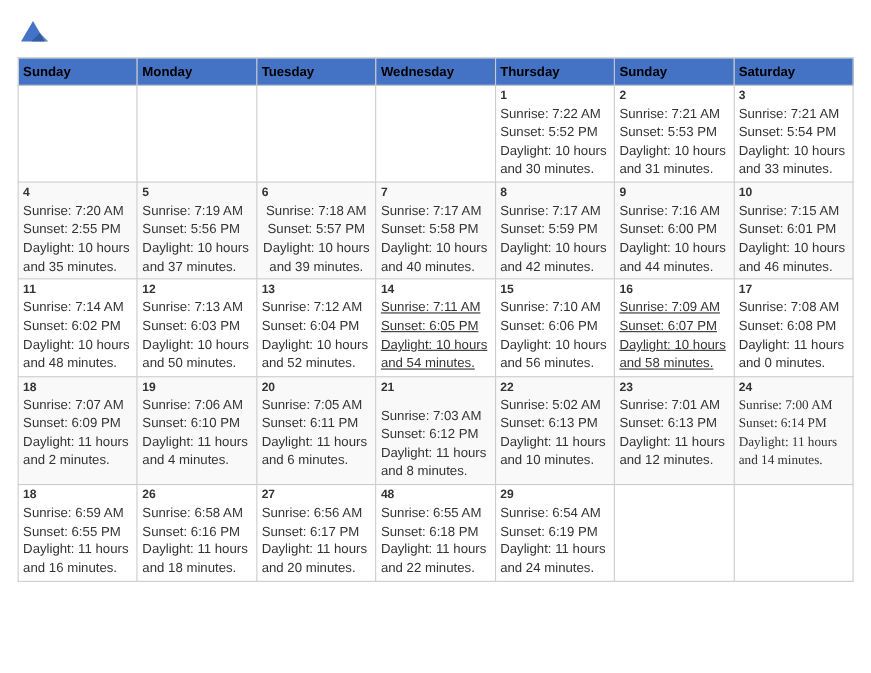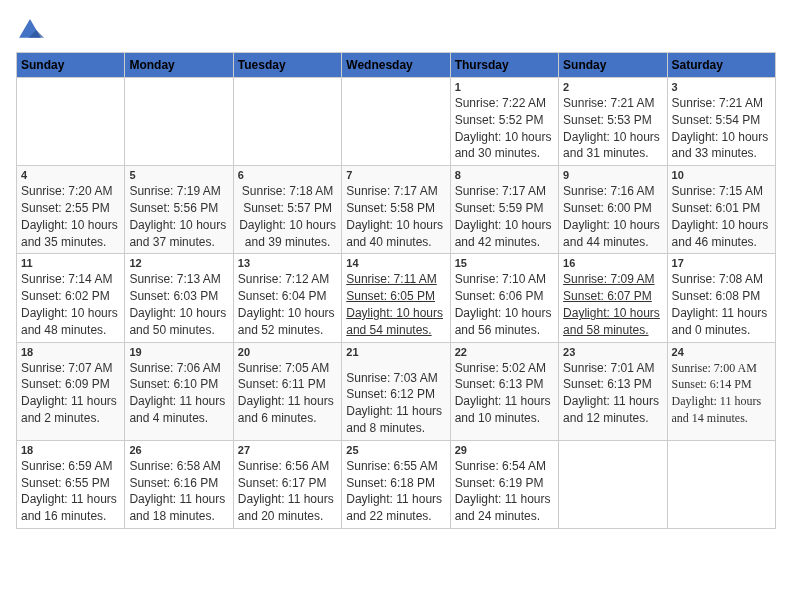--- a/index.html
+++ b/index.html
@@ -317,21 +317,21 @@
 and 18 minutes.</div>
         </td>
         <td>
           <span class="day-num">27</span>
           <div class="day-info" style="white-space: pre-line;">Sunrise: 6:56 AM
 Sunset: 6:17 PM
 Daylight: 11 hours
 and 20 minutes.</div>
         </td>
         <td>
-          <span class="day-num">25</span>
+          <span class="day-num">48</span>
           <div class="day-info" style="white-space: pre-line;">Sunrise: 6:55 AM
 Sunset: 6:18 PM
 Daylight: 11 hours
 and 22 minutes.</div>
         </td>
         <td>
           <span class="day-num">29</span>
           <div class="day-info" style="white-space: pre-line;">Sunrise: 6:54 AM
 Sunset: 6:19 PM
 Daylight: 11 hours

